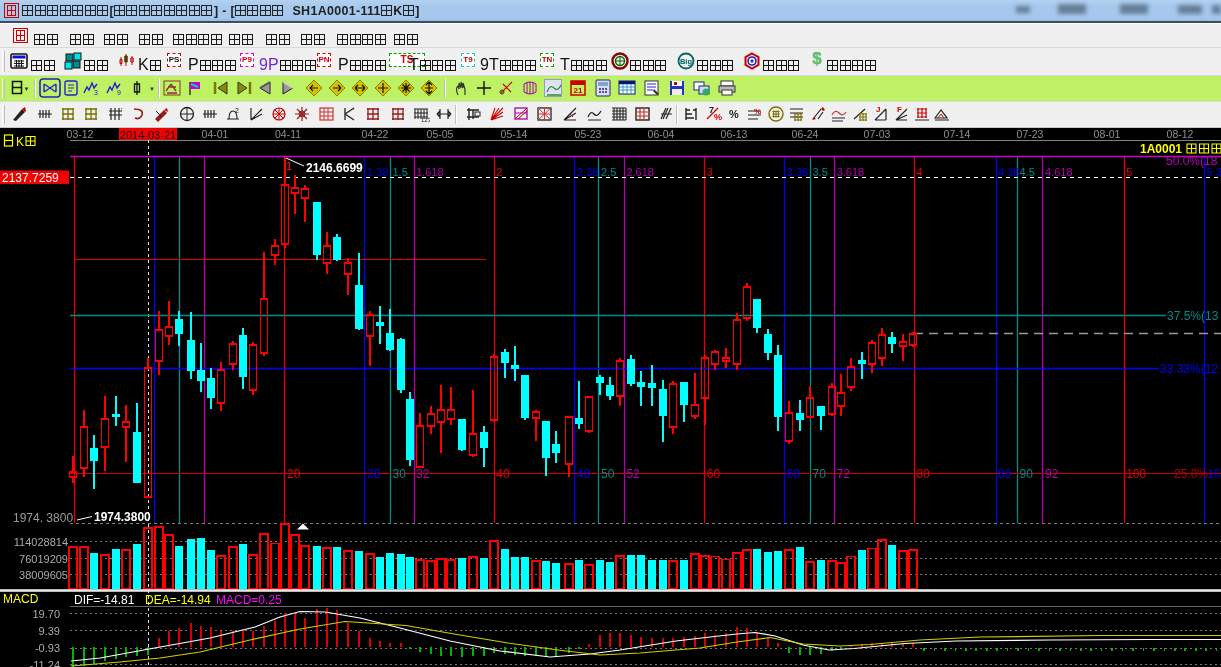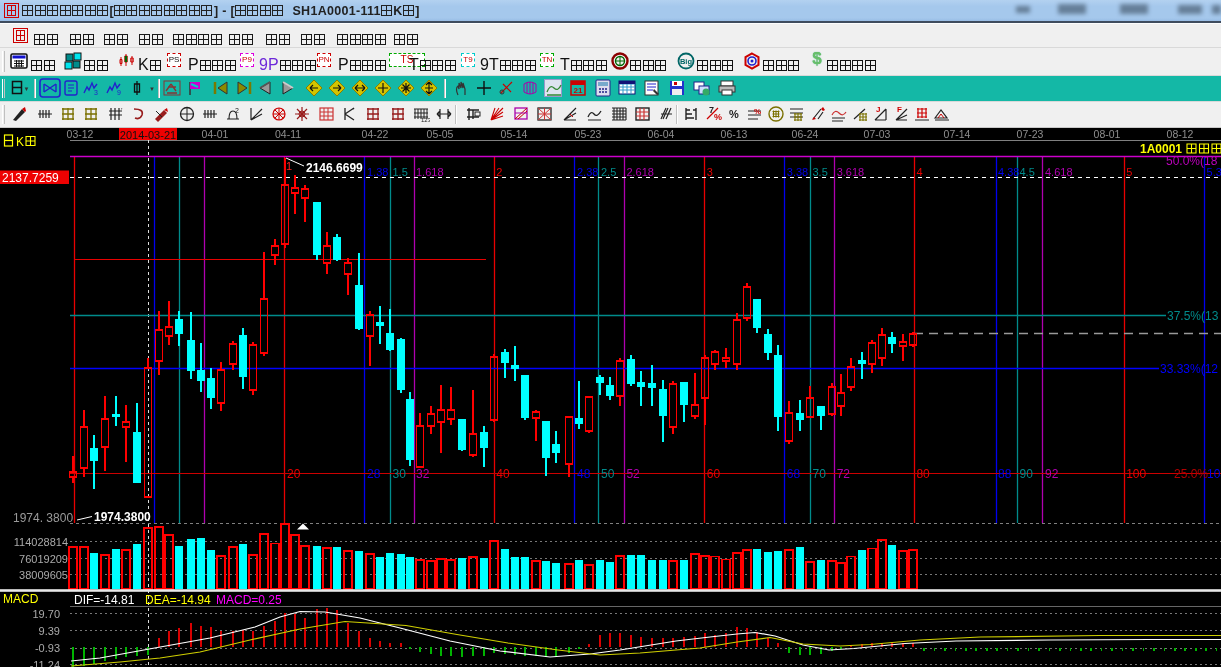--- a/index.html
+++ b/index.html
@@ -22,26 +22,26 @@
 background:linear-gradient(#b3d1f0,#a5c8ec 30%,#a5c8ec 85%,#98bce4);
 border-bottom:2px solid #3f4c5e}
 #title .tx{position:absolute;left:22px;top:4px;font-size:12.5px;font-weight:bold;color:#111;letter-spacing:.3px}
 #title .tx .cj{margin-right:1.5px}
 .logo{position:absolute;left:4px;top:3px;width:15px;height:15px;border:1.5px solid #c00;
 color:#c00;font-size:10px;font-weight:bold;text-align:center;line-height:13px}
 #menu{position:absolute;left:0;top:23px;width:100%;height:25px;background:#f0f0f0;border-top:1px solid #fdfdfd;
 border-bottom:1px solid #d9d9d9}
 .mi{position:absolute;top:6px;color:#1a1a1a}
 #tb1{position:absolute;left:0;top:48px;width:100%;height:28px;background:#f0f0f0;border-bottom:1px solid #d9d9d9}
-#tb2{position:absolute;left:0;top:76px;width:100%;height:26px;background:#14b8a6;border-bottom:1px solid #d9d9d9}
+#tb2{position:absolute;left:0;top:76px;width:100%;height:26px;background:#bef264;border-bottom:1px solid #d9d9d9}
 #tb3{position:absolute;left:0;top:102px;width:100%;height:26px;background:#f0f0f0;border-bottom:1px solid #c8c8c8}
 .grip{position:absolute;left:2px;top:3px;bottom:3px;width:3px;border-left:1px solid #fff;border-right:1px solid #c0c0c0}
 .ic{position:absolute;top:3px;width:18px;height:18px;font-size:14px;line-height:18px;text-align:center}
 .lbl{position:absolute;top:8px;color:#111}
-.box{position:absolute;top:5px;width:17px;height:15px;border:1.5px solid;font-size:9px;font-weight:normal;
+.box{position:absolute;top:5px;width:17px;height:15px;border:1.5px solid;font-size:9px;font-weight:bold;
 text-align:center;line-height:12px;background:#fff}
 .sep{position:absolute;top:3px;bottom:3px;width:2px;border-left:1px solid #c0c0c0;border-right:1px solid #fff}
 svg text{font-family:"Liberation Sans",sans-serif}
 </style></head><body>
 <div id="title">
  <div class="logo"><span class="cj cjs" style="color:#c00;margin:1px 0 0 .5px"></span></div>
  <div class="tx"><span style="color:#222"><span class="cj"></span><span class="cj"></span><span class="cj"></span><span class="cj"></span><span class="cj"></span><span class="cj"></span><span class="cj"></span>[<span class="cj"></span><span class="cj"></span><span class="cj"></span><span class="cj"></span><span class="cj"></span><span class="cj"></span><span class="cj"></span><span class="cj"></span>] - [<span class="cj"></span><span class="cj"></span><span class="cj"></span><span class="cj"></span>&nbsp; SH1A0001-111<span class="cj"></span>K<span class="cj"></span>]</span></div>
  <div style="position:absolute;left:1008px;top:3px;width:213px;height:12px;opacity:.55;filter:blur(2px);background:
  linear-gradient(#345,#345) 8px 3px/14px 7px no-repeat,
  linear-gradient(#345,#345) 50px 1px/28px 10px no-repeat,

